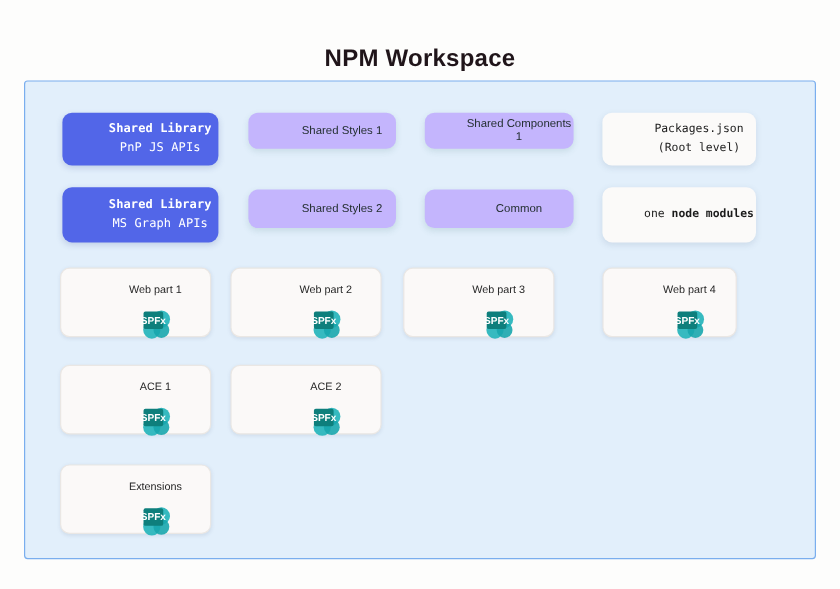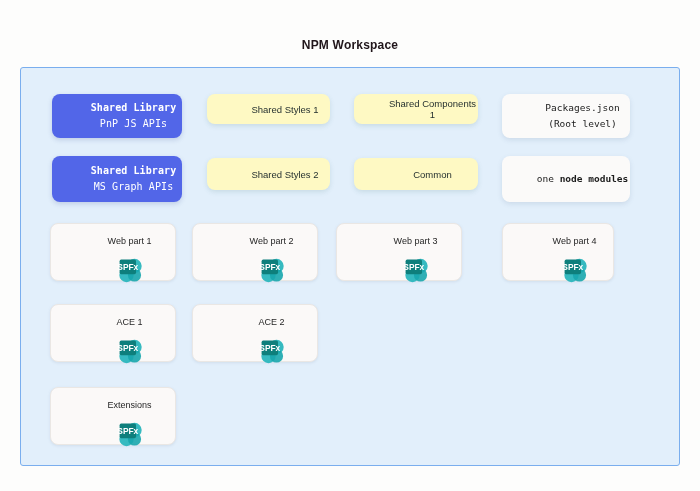--- a/index.html
+++ b/index.html
@@ -22,21 +22,21 @@
   }
 
   
   .title {
     position: absolute;
     left: 0;
     top: 38px;
     width: 700px;
     text-align: center;
     font-family: "Liberation Sans", sans-serif;
-    font-size: 12px;
+    font-size: 20px;
     font-weight: bold;
     color: #20151a;
     letter-spacing: 0.2px;
   }
 
   
   .workspace {
     position: absolute;
     left: 20px;
     top: 67px;
@@ -69,21 +69,21 @@
     font-family: "DejaVu Sans Mono", monospace;
     font-size: 10px;
     line-height: 16px;
     letter-spacing: 0.1px;
   }
   .box-blue .l1 { font-weight: bold; }
   .box-blue .l2 { font-weight: normal; }
 
   
   .box-teal {
-    background: #fef9c3;
+    background: #c4b5fd;
     color: #1f2b2b;
     box-shadow: 0 2px 5px rgba(60,120,120,0.16);
     font-family: "Liberation Sans", sans-serif;
     font-size: 9.5px;
     font-weight: normal;
   }
 
   
   .box-note {
     background: #fbfaf9;

